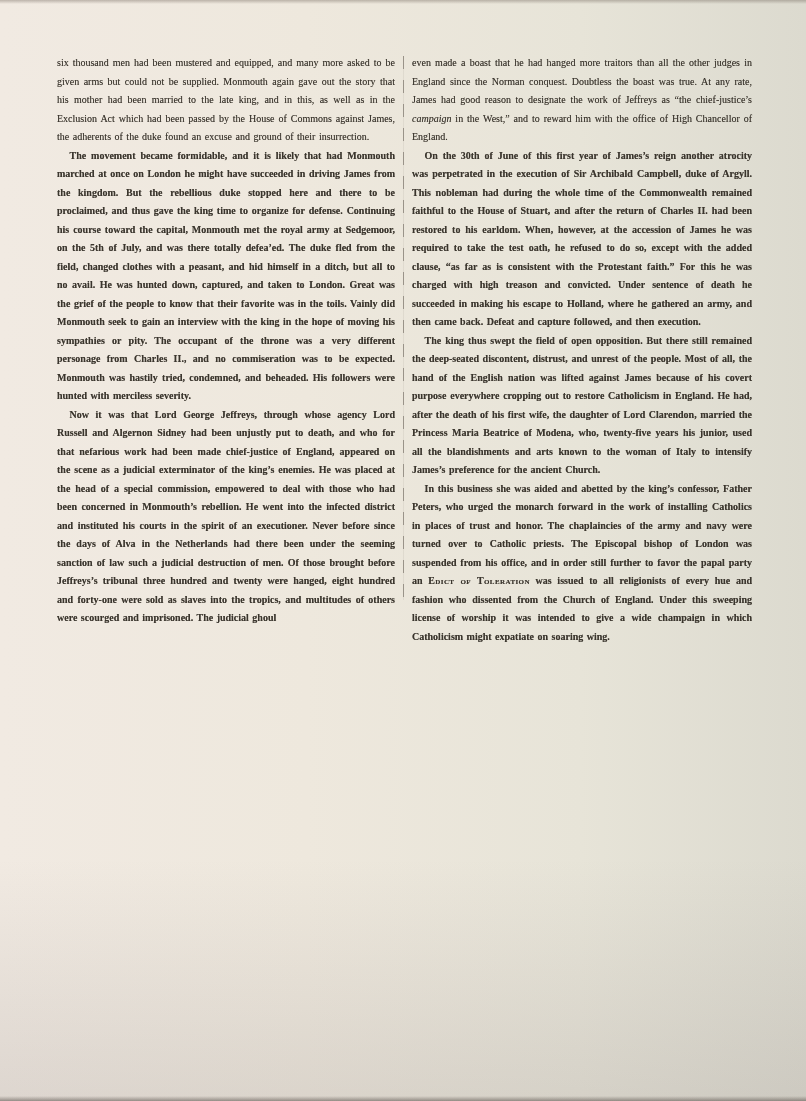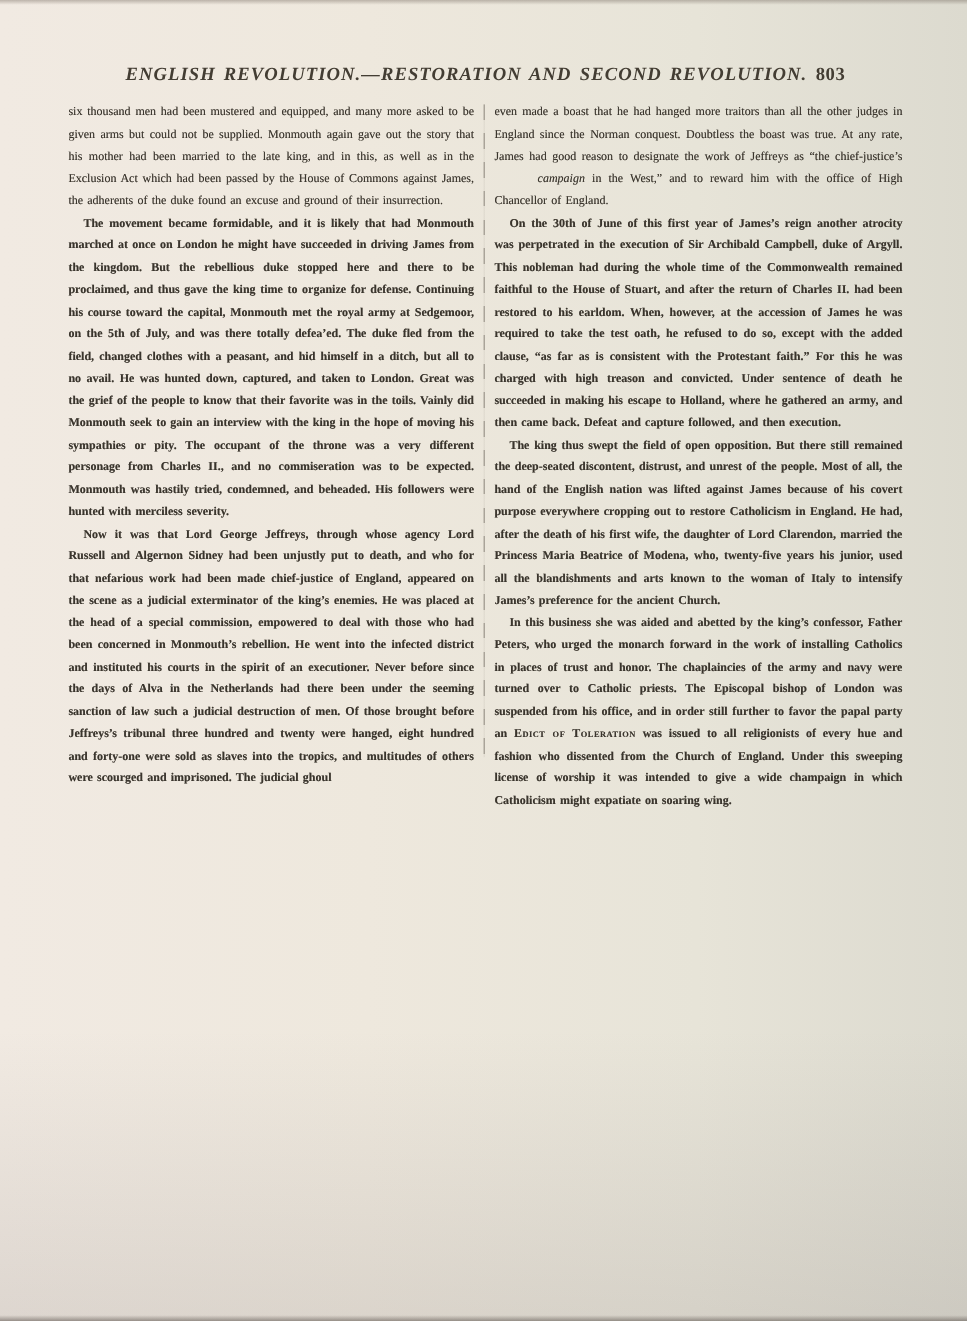--- a/index.html
+++ b/index.html
@@ -53,31 +53,28 @@
     background: repeating-linear-gradient(
       180deg,
       rgba(72,64,55,0.50) 0px, rgba(72,64,55,0.50) 13px,
       rgba(72,64,55,0.08) 13px, rgba(72,64,55,0.08) 24px
     );
   }
 
   .para { text-indent: 0; }
   .para.indent { text-indent: 1.25em; font-weight: bold; }
 
-  .it { font-style: italic; margin-left: 36px; }
+  .it { font-style: italic; }
   .sc { font-variant: small-caps; letter-spacing: 0.4px; }
 </style>
 </head>
 <body>
 
 <div class="page">
 
-  <div class="running-head">
-    <span class="title">ENGLISH REVOLUTION.—RESTORATION AND SECOND REVOLUTION.</span><span class="pnum">803</span>
-  </div>
 
   <div class="columns">
     <div class="col left">
         <p class="para"><span>six thousand men had been mustered and equipped, and many more asked to be given arms but could not be supplied.  Monmouth again gave out the story that his mother had been married to the late king, and in this, as well as in the Exclusion Act which had been passed by the House of Commons against James, the adherents of the duke found an excuse and ground of their insurrection.</span></p>
         <p class="para indent"><span>The movement became formidable, and it is likely that had Monmouth marched at once on London he might have succeeded in driving James from the kingdom.  But the rebellious duke stopped here and there to be proclaimed, and thus gave the king time to organize for defense.  Continuing his course toward the capital, Monmouth met the royal army at Sedgemoor, on the 5th of July, and was there totally defea’ed.  The duke fled from the field, changed clothes with a peasant, and hid himself in a ditch, but all to no avail. He was hunted down, captured, and taken to London.  Great was the grief of the people to know that their favorite was in the toils. Vainly did Monmouth seek to gain an interview with the king in the hope of moving his sympathies or pity.  The occupant of the throne was a very different personage from Charles II., and no commiseration was to be expected.  Monmouth was hastily tried, condemned, and beheaded.  His followers were hunted with merciless severity.</span></p>
         <p class="para indent"><span>Now it was that Lord George Jeffreys, through whose agency Lord Russell and Algernon Sidney had been unjustly put to death, and who for that nefarious work had been made chief-justice of England, appeared on the scene as a judicial exterminator of the king’s enemies.  He was placed at the head of a special commission, empowered to deal with those who had been concerned in Monmouth’s rebellion.  He went into the infected district and instituted his courts in the spirit of an executioner.  Never before since the days of Alva in the Netherlands had there been under the seeming sanction of law such a judicial destruction of men. Of those brought before Jeffreys’s tribunal three hundred and twenty were hanged, eight hundred and forty-one were sold as slaves into the tropics, and multitudes of others were scourged and imprisoned.  The judicial ghoul</span></p>
       </div>
 
     <div class="column-rule"></div>
 

